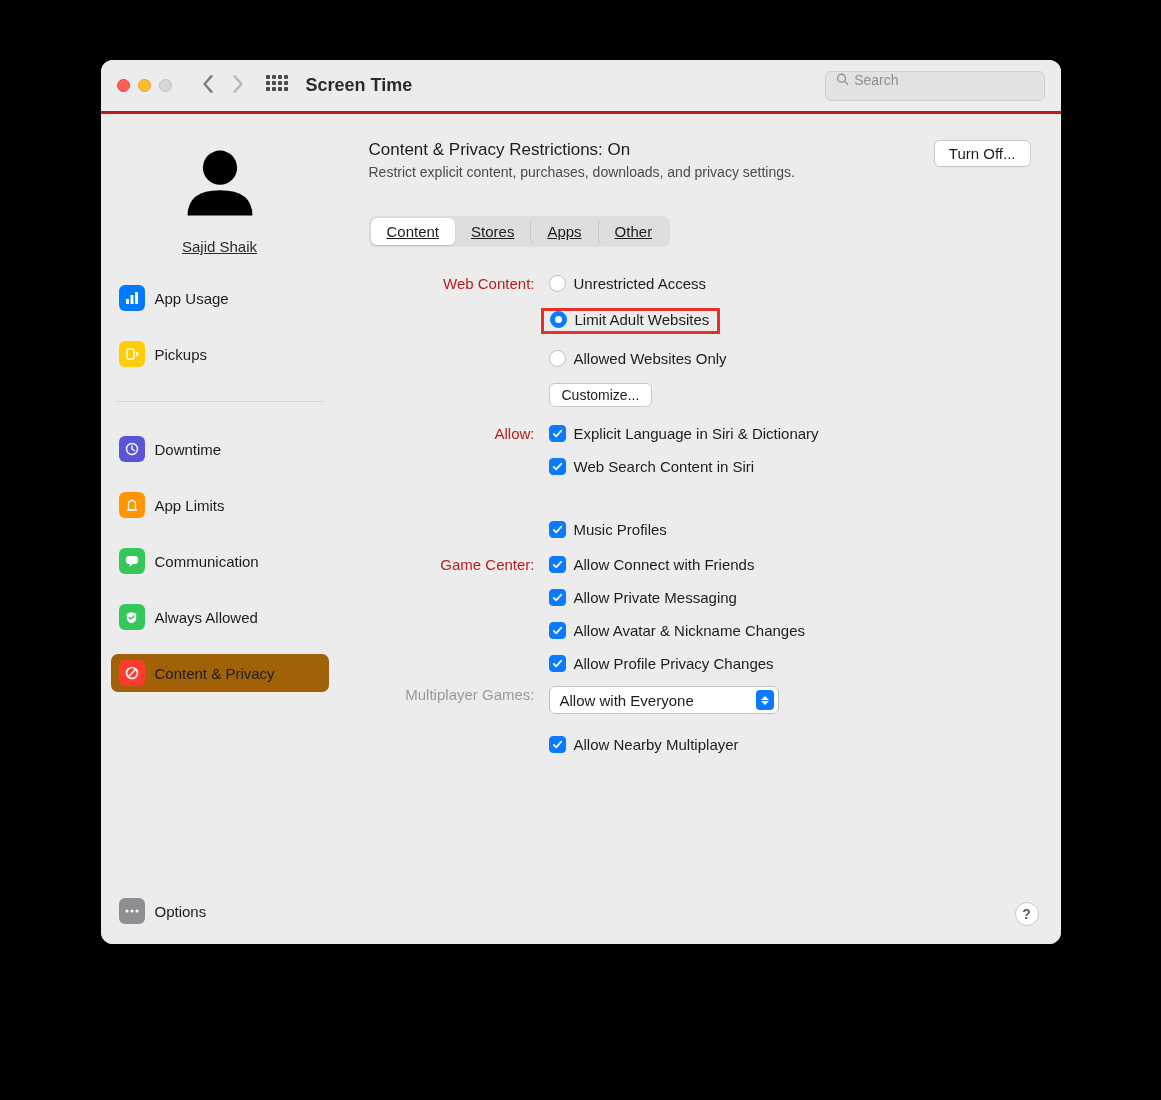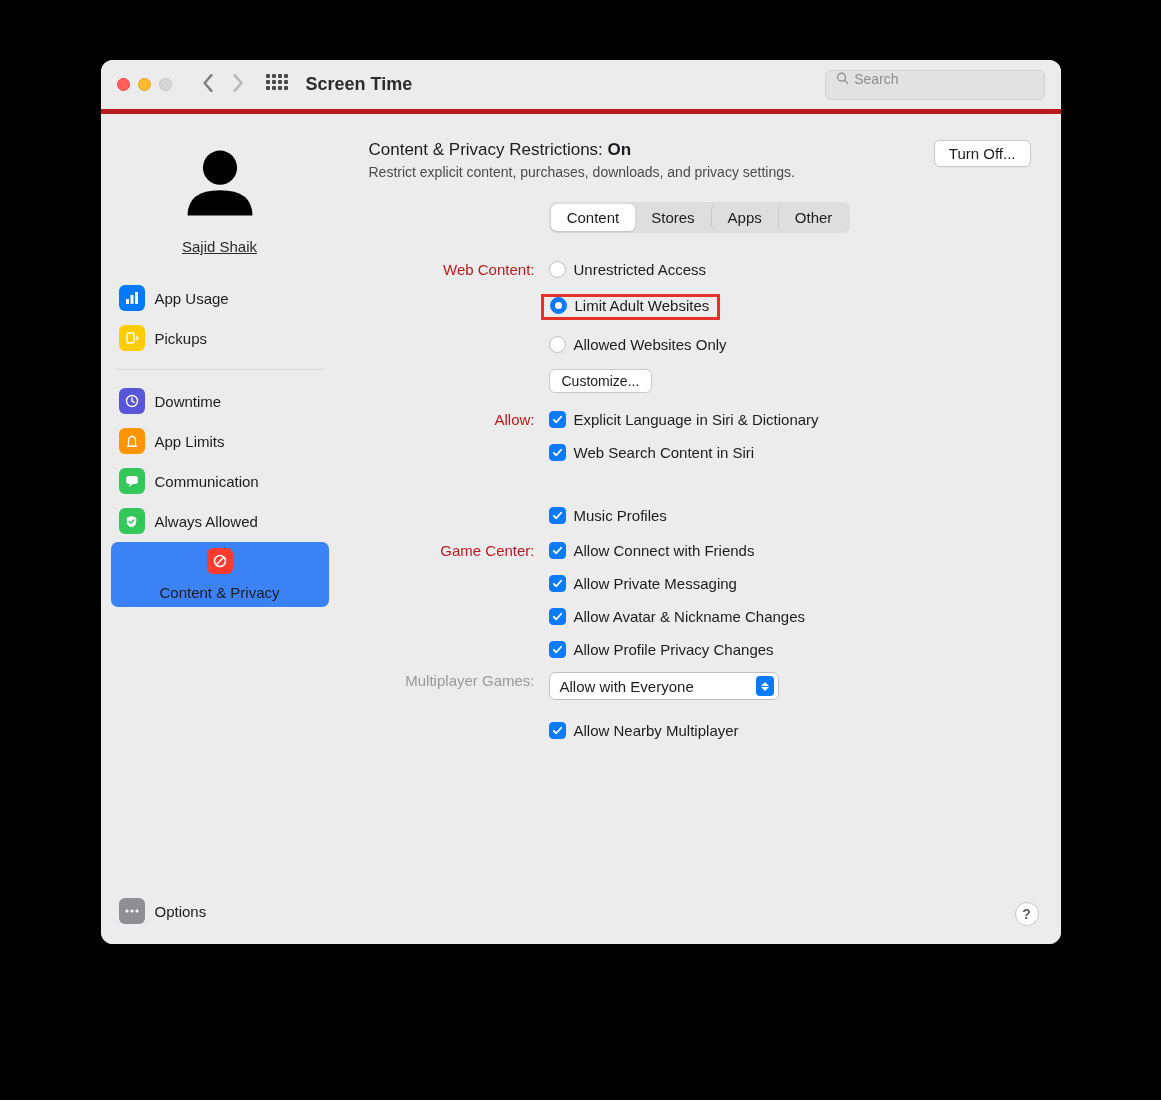--- a/index.html
+++ b/index.html
@@ -21,21 +21,21 @@
     overflow: hidden;
     box-shadow: 0 20px 60px rgba(0,0,0,.5);
     position: relative;
   }
   
   .toolbar {
     height: 54px;
     display: flex;
     align-items: center;
     padding: 0 16px;
-    border-bottom: 5px solid #b91c1c;
+    border-bottom: 3px solid #b91c1c;
     background: #ececec;
     gap: 14px;
   }
   .traffic { display: flex; gap: 8px; margin-right: 10px; }
   .traffic span { width: 13px; height: 13px; border-radius: 50%; display:inline-block; }
   .t-close { background:#ff5f57; border:1px solid #e24640; }
   .t-min { background:#febc2e; border:1px solid #e1a126; }
   .t-max { background:#d6d6d6; border:1px solid #c2c2c2; }
   .nav-arrows { display:flex; gap:18px; color:#7a7a7a; margin-left:6px; }
   .nav-arrows svg { width:12px; height:18px; }
@@ -54,44 +54,44 @@
   
   .body { display:flex; min-height: 830px; }
   .sidebar { width:238px; background:#ececec; padding:10px 10px 14px 10px; display:flex; flex-direction:column; }
   .main { flex:1; background:#ececec; padding:26px 30px 30px 30px; position:relative; }
 
   
   .user { display:flex; flex-direction:column; align-items:center; margin:14px 0 24px 0; }
   .user svg { width:90px; height:90px; }
   .user-name { margin-top:10px; font-size:15px; color:#2a2a2a;text-decoration:underline; }
 
-  .side-list { display:flex; flex-direction:column; gap:2px; }
+  .side-list { display:flex; flex-direction:column; gap:18px; }
   .side-item {
     display:flex; align-items:center; gap:10px;
     padding:6px 8px; border-radius:7px; cursor:default;
     font-size:15px; color:#1d1d1f;
   }
-  .side-item.selected { background:#3b82f6;flex-direction:column; }
+  .side-item.selected { background:#a16207; }
   .side-icon { width:26px; height:26px; border-radius:6px; display:flex; align-items:center; justify-content:center; flex:none; }
   .side-sep { height:1px; background:#d5d5d5; margin:10px 6px; }
   .sidebar .push { flex:1; }
 
   
   .mh-row { display:flex; align-items:flex-start; }
   .mh-row h2 { font-size:17px; font-weight:400; }
-  .mh-row h2 b { font-weight:700; }
+  .mh-row h2 b { font-weight:400; }
   .mh-sub { font-size:14px; color:#4b4b4b; margin-top:4px; }
   .turnoff {
     margin-left:auto; background:#fff; border:1px solid #c9c9c9;
     border-radius:6px; padding:4px 14px; font-size:15px; color:#1d1d1f;
     box-shadow: 0 1px 0 rgba(0,0,0,.03);
   }
 
   
-  .segwrap { display:flex; justify-content:center; margin-top:22px; }
+  .segwrap { display:flex; justify-content:flex-start; margin-top:36px;text-decoration:underline; }
   .seg {
     display:flex; background:#dedede; border-radius:7px; padding:2px;
     font-size:15px;
   }
   .seg button {
     border:none; background:transparent; padding:5px 16px; font-size:15px;
     color:#1d1d1f; border-radius:6px; cursor:default;
   }
   .seg button + button { border-left:1px solid #c9c9c9; }
   .seg button.active { background:#fff; box-shadow: 0 1px 2px rgba(0,0,0,.15); border-left:none; }

